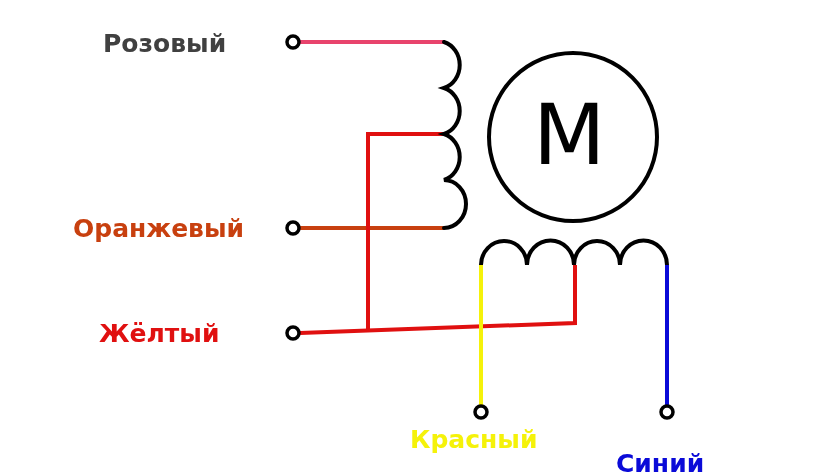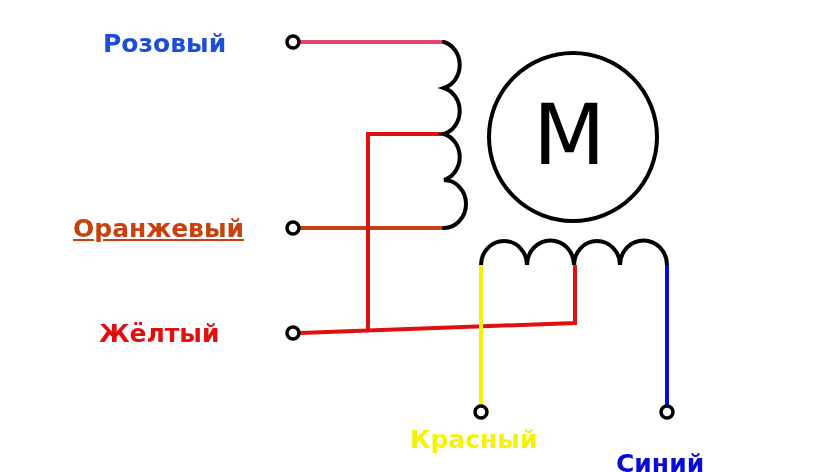--- a/index.html
+++ b/index.html
@@ -33,17 +33,17 @@
 
   <circle cx="293" cy="42" r="6" fill="#fff" stroke="#000" stroke-width="3.5"></circle>
   <circle cx="293" cy="228" r="6" fill="#fff" stroke="#000" stroke-width="3.5"></circle>
   <circle cx="293" cy="333" r="6" fill="#fff" stroke="#000" stroke-width="3.5"></circle>
   <circle cx="481" cy="412" r="6" fill="#fff" stroke="#000" stroke-width="3.5"></circle>
   <circle cx="667" cy="412" r="6" fill="#fff" stroke="#000" stroke-width="3.5"></circle>
 </svg>
 
 <div class="motor-letter" style="left:533px; top:93px;">M</div>
 
-<div class="lbl" style="left:103px; top:31px; color:#1d4ed8;">Розовый</div>
-<div class="lbl" style="left:73px; top:216px; color:#c8400f;text-decoration:underline;">Оранжевый</div>
+<div class="lbl" style="left:103px; top:31px; color:#404040;">Розовый</div>
+<div class="lbl" style="left:73px; top:216px; color:#c8400f;">Оранжевый</div>
 <div class="lbl" style="left:99px; top:321px; color:#e01010;">Жёлтый</div>
 <div class="lbl" style="left:410px; top:427px; color:#f5f20a;">Красный</div>
 <div class="lbl" style="left:616px; top:451px; color:#0a0ad8;">Синий</div>
 
 </body></html>

